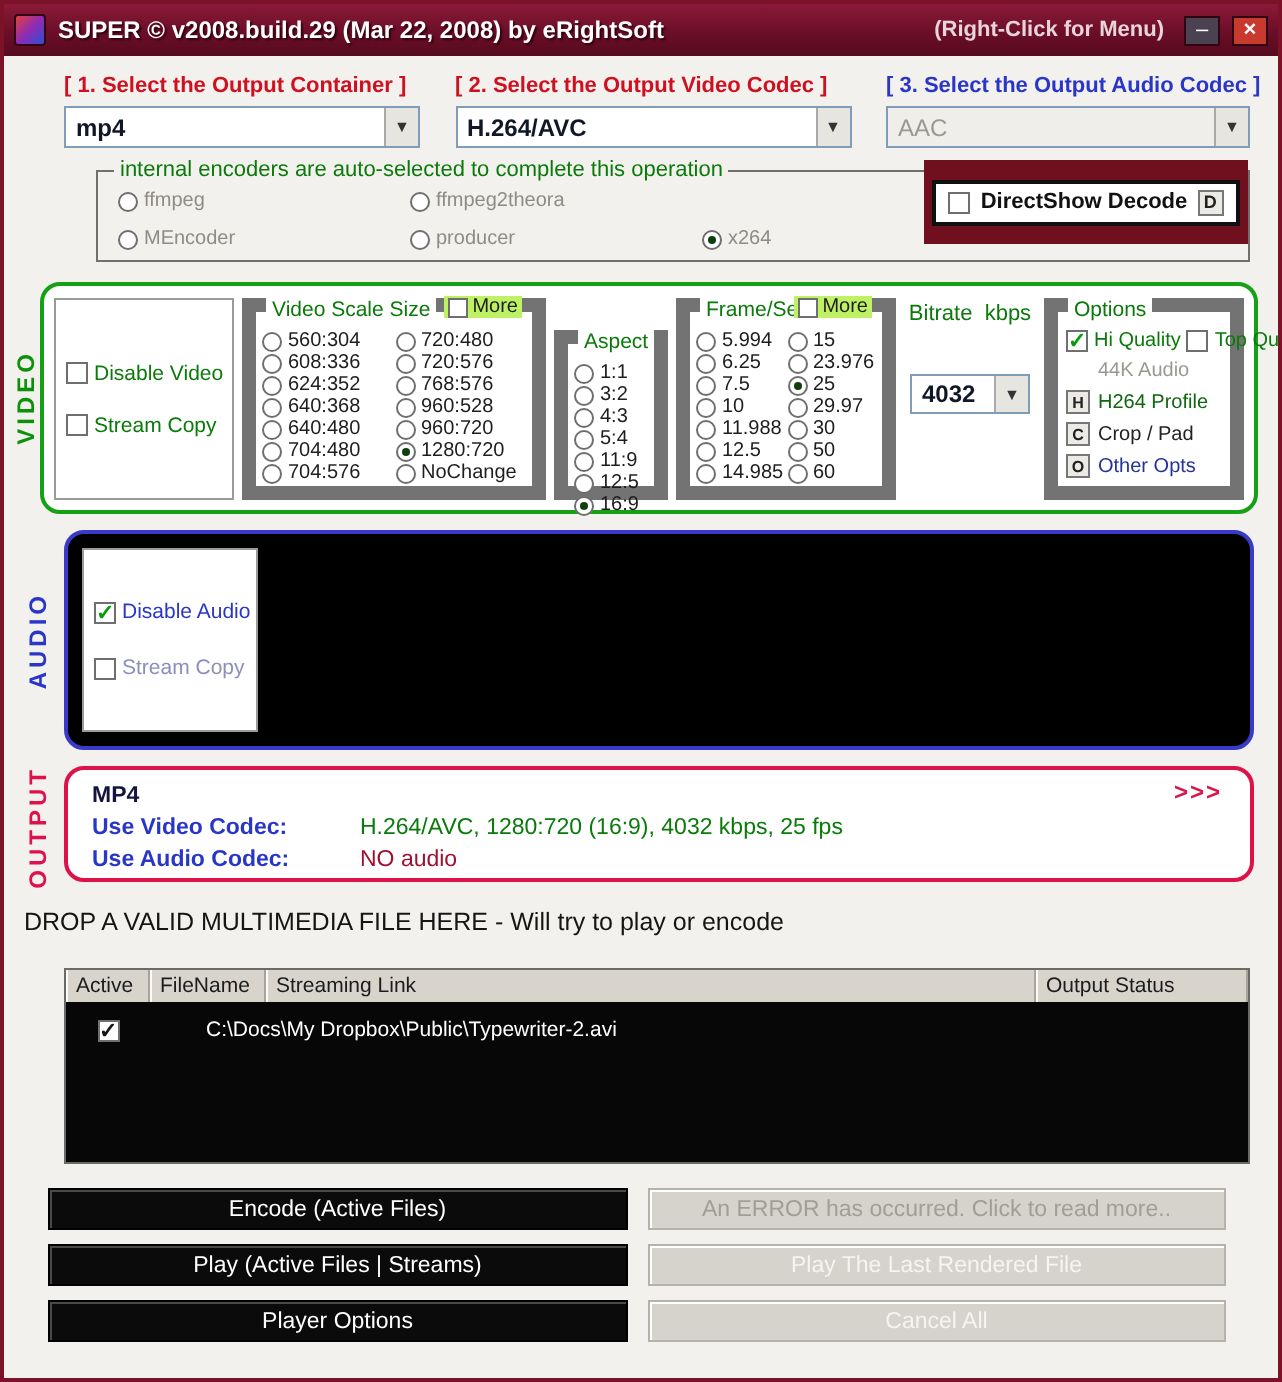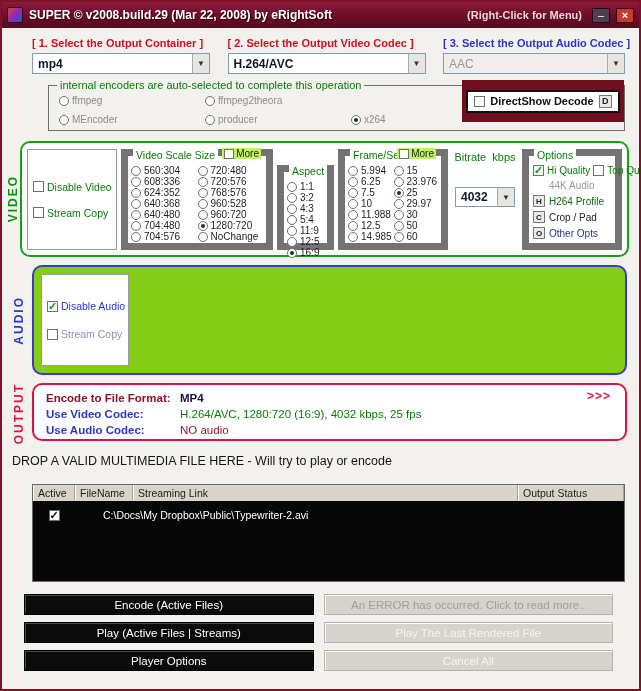--- a/index.html
+++ b/index.html
@@ -40,21 +40,21 @@
   .dshow-btn { background: #fff; border: 2px solid #101010; display: flex; align-items: center; gap: 5px; padding: 3px 6px; font-size: 11px; font-weight: bold; color: #111; white-space: nowrap; }
   .keycap { width: 13px; height: 13px; min-width: 13px; border: 1px solid #777; background: #eceae4; font-size: 9px; display: flex; align-items: center; justify-content: center; color: #222; font-weight: bold; }
 
   
   .section { display: flex; margin: 4px 12px 8px 4px; }
   .side { width: 26px; display: flex; align-items: center; justify-content: center; }
   .vert { writing-mode: vertical-rl; transform: rotate(180deg); font-weight: bold; font-size: 12px; letter-spacing: 2px; }
   .vert.green { color: #0a930a; } .vert.vblue { color: #2a36c8; } .vert.vred { color: #e0114a; }
   .sec-body { flex: 1; border-radius: 10px; background: #fff; position: relative; }
   .video-body { border: 2px solid #15a015; height: 116px; display: flex; gap: 4px; padding: 6px 5px 5px; }
-  .audio-body { border: 2px solid #3a3ac8; height: 110px; background: #84cc16; padding: 7px; }
+  .audio-body { border: 2px solid #3a3ac8; height: 110px; background: #000000; padding: 7px; }
   .output-body { border: 2px solid #de1248; height: 58px; padding: 5px 0 0; }
 
   .dv-box { width: 90px; border: 1px solid #9a9a96; background: #fff; display: flex; flex-direction: column; justify-content: center; gap: 14px; padding-left: 5px; }
   .groupbox { position: relative; border: 7px solid #737373; }
   .gb-scale { width: 152px; } .gb-aspect { width: 57px; margin-top: 16px; } .gb-fps { width: 110px; } .gb-options { width: 100px; }
   .cols { display: flex; height: 100%; padding: 9px 2px 3px 3px; }
   .col { flex: 1; display: flex; flex-direction: column; justify-content: space-between; }
 
   .opt { display: flex; align-items: center; gap: 3px; white-space: nowrap; cursor: default; }
   .optlbl { font-size: 10px; color: #1e1e1e; }
@@ -440,21 +440,20 @@
     </div>
   </div>
 
   <div class="section">
     <div class="side">
       <span class="vert vred">OUTPUT</span>
     </div>
     <div class="sec-body output-body">
       <span class="more-arrow">&gt;&gt;&gt;</span>
       <div class="out-row">
-        <span class="out-label ol-red">Encode to File Format:</span>
         <span class="v-dark">MP4</span>
       </div>
       <div class="out-row">
         <span class="out-label ol-blue">Use Video Codec:</span>
         <span class="v-green">H.264/AVC,  1280:720 (16:9),  4032 kbps,  25 fps</span>
       </div>
       <div class="out-row">
         <span class="out-label ol-blue">Use Audio Codec:</span>
         <span class="v-red">NO audio</span>
       </div>

